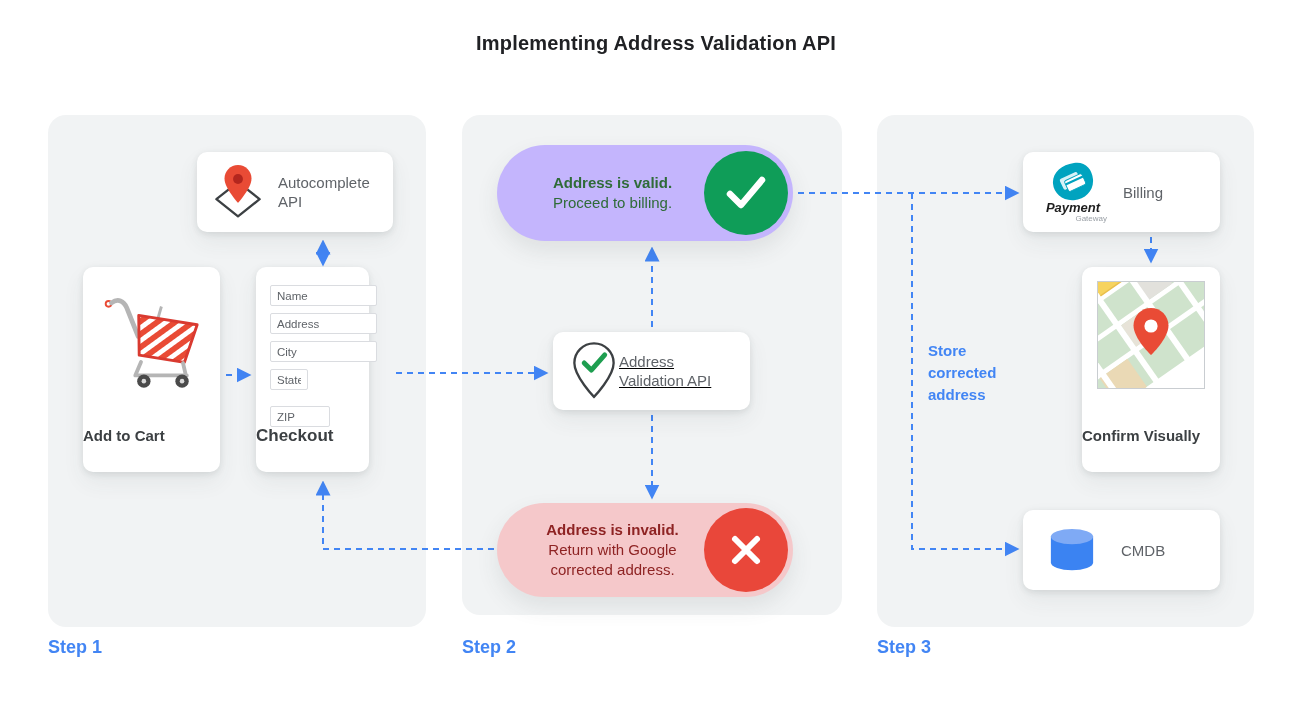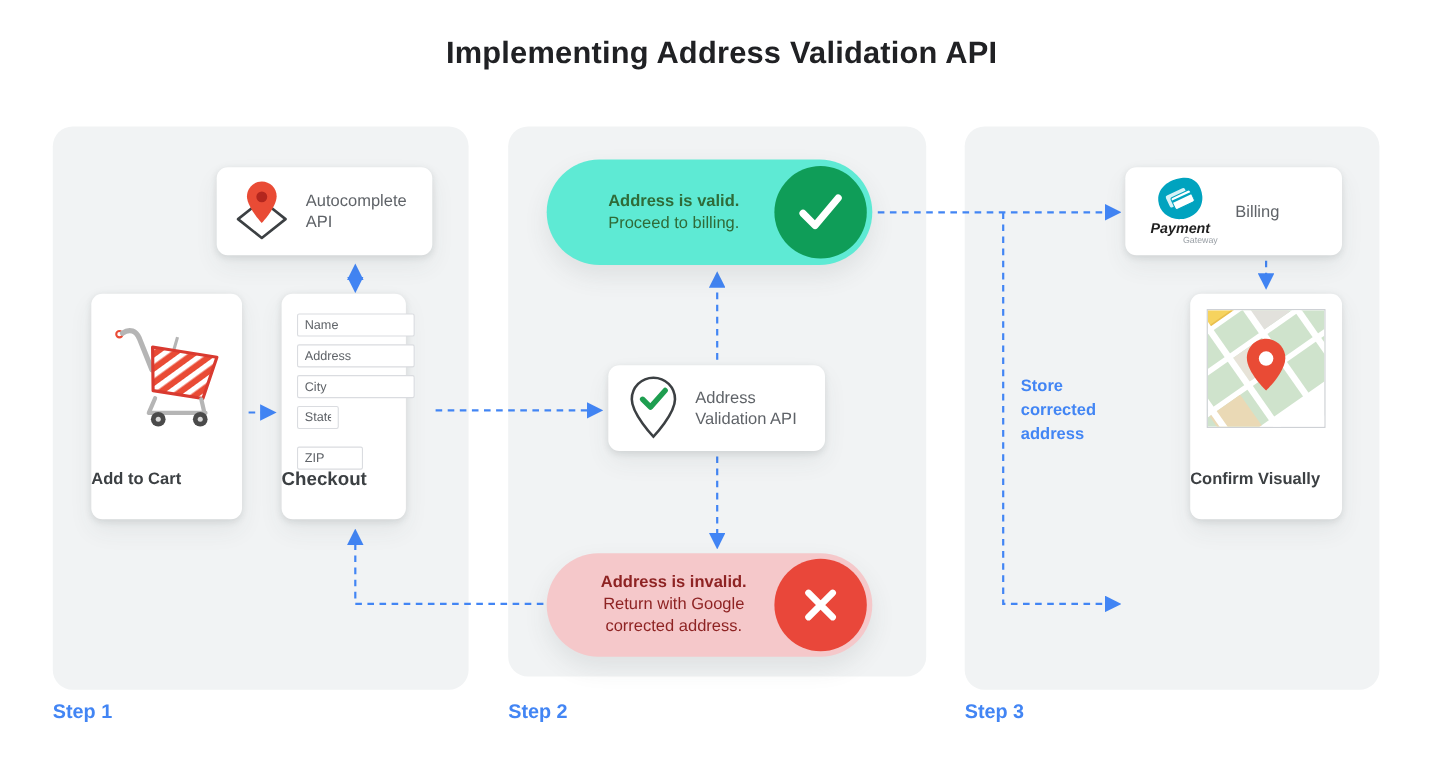--- a/index.html
+++ b/index.html
@@ -1,20 +1,20 @@
 <!DOCTYPE html>
 <html><head>
 <meta charset="utf-8">
 <style>
   html,body { margin:0; padding:0; background:#ffffff; }
   body { width:1312px; height:704px; font-family:"Liberation Sans", sans-serif; }
   .canvas { position:relative; width:1312px; height:704px; background:#fff; overflow:hidden; }
 
   .title { position:absolute; top:32px; left:0; width:100%; text-align:center; margin:0;
-           font-size:28px; font-weight:700; color:#202124; letter-spacing:.2px; }
+           font-size:20px; font-weight:700; color:#202124; letter-spacing:.2px; }
 
   .connectors { position:absolute; top:0; left:0; z-index:5; pointer-events:none; }
 
   .panel { position:absolute; background:#f1f3f4; border-radius:18px; z-index:1; }
   .panel-1 { left:48px;  top:115px; width:378px; height:512px; }
   .panel-2 { left:462px; top:115px; width:380px; height:500px; }
   .panel-3 { left:877px; top:115px; width:377px; height:512px; }
 
   .card { position:absolute; background:#fff; border-radius:10px; z-index:10;
           box-shadow:0 2px 6px rgba(60,64,67,.12), 0 10px 22px rgba(60,64,67,.07); }
@@ -34,31 +34,31 @@
            font-family:inherit; background:#fff; outline:none; }
   .field::placeholder { color:#5f6368; opacity:1; }
   .field-split { display:flex; gap:9px;flex-direction:column; }
   .field-state { width:38px; }
   .field-zip   { width:60px; }
   .checkout-label { font-size:17px; }
 
   
   .pill { position:absolute; border-radius:48px; display:flex; align-items:center; z-index:10;
           box-shadow:0 10px 22px rgba(60,64,67,.10); }
-  .pill-valid   { left:35px; top:30px;  width:296px; height:96px; background:#5eead4; }
+  .pill-valid   { left:35px; top:30px;  width:296px; height:96px; background:#c4b5fd; }
   .pill-invalid { left:35px; top:388px; width:296px; height:94px; background:#f5c8ca; }
   .pill-text { flex:1; text-align:center; padding-left:24px; font-size:15px; line-height:20px; }
   .pill-valid  .pill-text { color:#2f6b38; }
   .pill-invalid .pill-text { color:#8e2323; }
   .pill-title { font-weight:700; }
   .pill-circle { width:84px; height:84px; border-radius:50%; flex:0 0 auto; margin-right:5px;
                  display:flex; align-items:center; justify-content:center; }
   .circle-green { background:#0f9d58; }
   .circle-red   { background:#e9473a; }
-  .validation-card { left:91px; top:217px; width:197px; height:78px; gap:13px; padding-left:16px; }
+  .validation-card { left:91px; top:217px; width:197px; height:78px; padding-left:16px;text-decoration:underline; }
 
   
   .billing-card { left:146px; top:37px; width:197px; height:80px; gap:16px; padding-left:16px; }
   .pg-logo { width:68px; text-align:center; line-height:10px; }
   .pg-title { font-weight:700; font-style:italic; font-size:13px; color:#1f1f1f; line-height:12px; }
   .pg-sub   { font-size:8px; color:#9aa0a6; line-height:9px; padding-left:16px;text-align:right; }
   .confirm-card { left:205px; top:152px; width:138px; height:205px; }
   .map-frame { position:absolute; top:14px; left:15px; width:106px; height:106px;
                border:1px solid #c9cdd1; overflow:hidden; background:#fff; }
   .cmdb-card { left:146px; top:395px; width:197px; height:80px; gap:24px; padding-left:24px; }
@@ -219,20 +219,27 @@
           </g>
           <g>
             <path d="M53 26 c-9.6 0 -17.5 7.8 -17.5 17.4 c0 13 17.5 29.6 17.5 29.6 s17.5 -16.6 17.5 -29.6 C70.5 33.8 62.6 26 53 26 z" fill="#e94b35"></path>
             <circle cx="53" cy="44" r="6.6" fill="#ffffff"></circle>
           </g>
         </svg>
       </div>
       <div class="big-label" style="width:100%;">Confirm Visually</div>
     </div>
 
+    <div class="card hcard cmdb-card">
+      <svg width="50" height="48" viewBox="0 0 52 50">
+        <path d="M4 11 v27 a22 8 0 0 0 44 0 v-27 z" fill="#3b83f2"></path>
+        <ellipse cx="26" cy="11" rx="22" ry="8" fill="#7faaf5"></ellipse>
+      </svg>
+      <div class="card-label">CMDB</div>
+    </div>
 
     <div class="store-note">Store corrected address</div>
   </div>
 
   <div class="step-label step-1">Step 1</div>
   <div class="step-label step-2">Step 2</div>
   <div class="step-label step-3">Step 3</div>
 
 </div>
 

